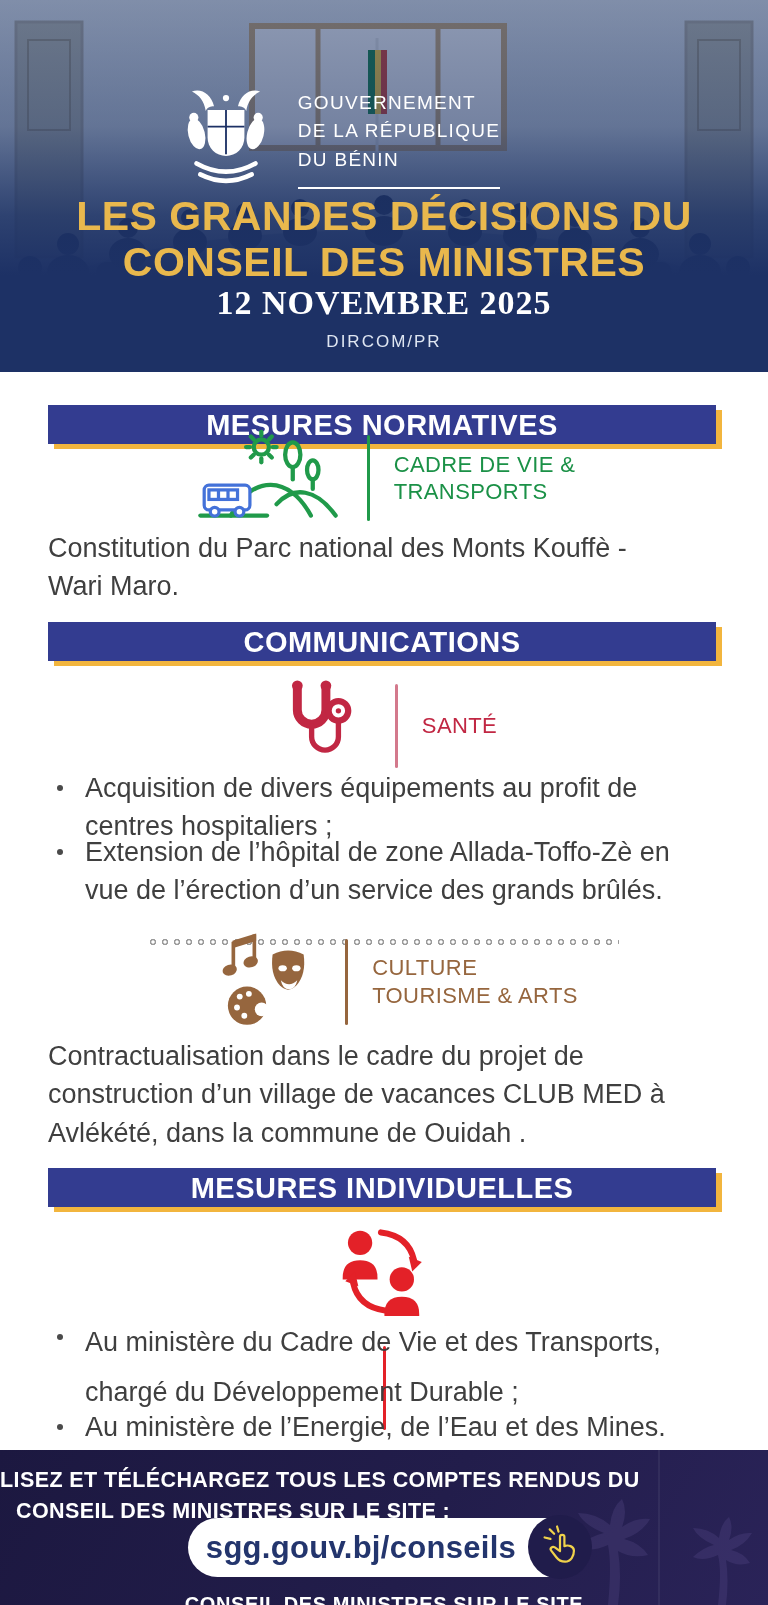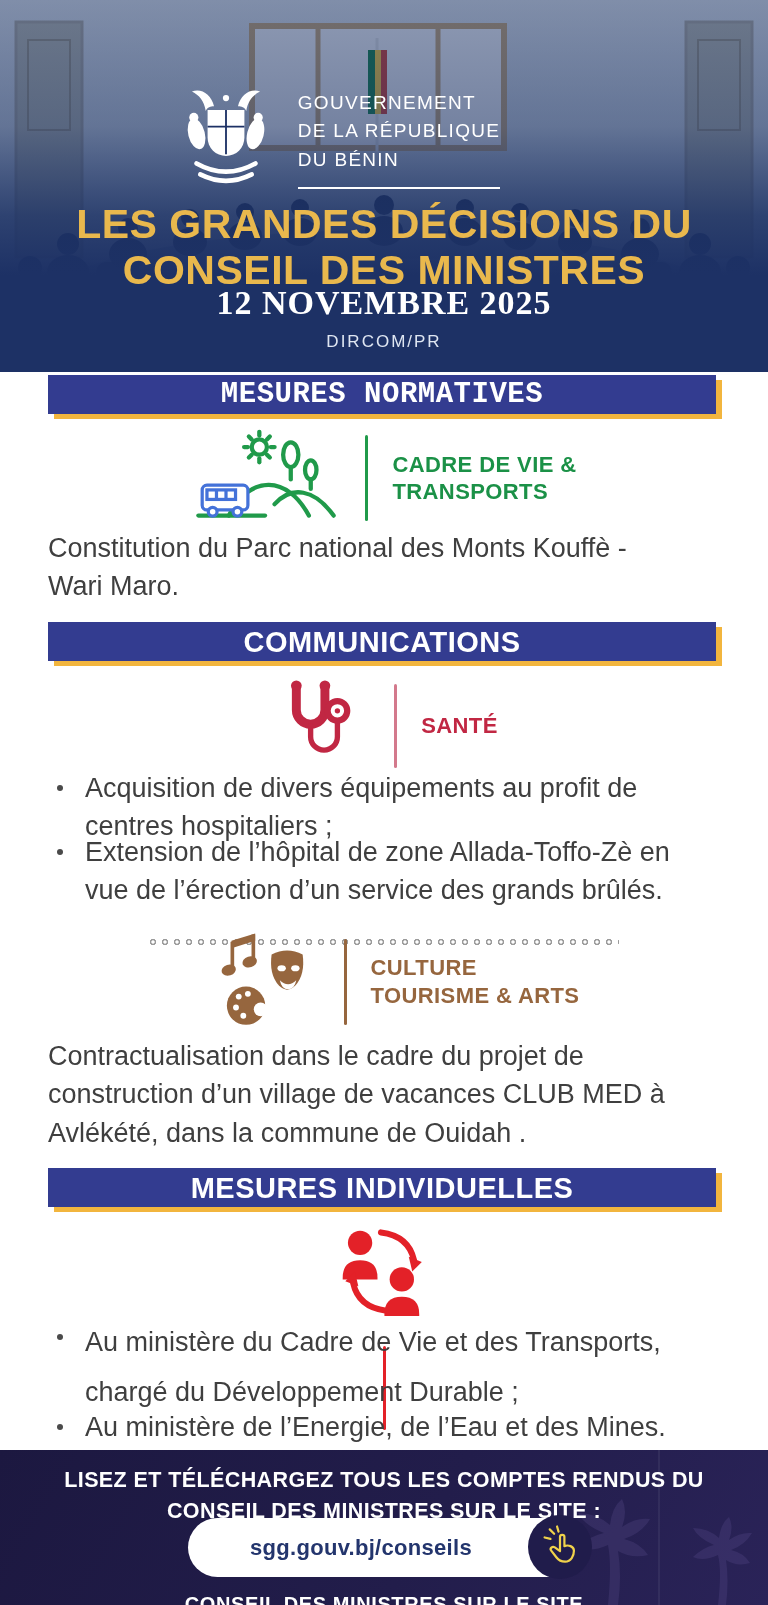--- a/index.html
+++ b/index.html
@@ -8,55 +8,55 @@
 
   
   .hero{position:absolute;top:0;left:0;width:768px;height:372px;overflow:hidden;}
   .photo{position:absolute;inset:0;background:linear-gradient(180deg,#c9d2dd 0%,#b3c0cf 55%,#9fb0c4 100%);}
   .overlay{position:absolute;inset:0;
     background:linear-gradient(180deg,rgba(27,48,98,.42) 0%,rgba(27,48,98,.55) 34%,rgba(28,49,100,.88) 58%,#1d3165 74%,#1d3165 100%);}
   .logo-row{position:absolute;top:86px;left:0;width:680px;display:flex;justify-content:center;align-items:center;gap:26px;z-index:3;}
   .org-col{color:#fff;font-size:19px;letter-spacing:1.3px;line-height:1.5;font-weight:500;}
   .org-rule{height:2px;background:#fff;margin-top:13px;width:100%;}
   .hero-title{position:absolute;top:194px;left:0;width:768px;text-align:center;color:#e9b84d;
-    font-size:41px;font-weight:800;line-height:1.12;letter-spacing:.5px;z-index:3;margin-top:8px;}
+    font-size:41px;font-weight:800;line-height:1.12;letter-spacing:.5px;z-index:3;}
   .hero-date{position:absolute;top:284px;left:0;width:768px;text-align:center;color:#fff;
     font-size:34px;font-weight:800;letter-spacing:1px;z-index:3;font-family:Liberation Serif, serif;}
   .hero-byline{position:absolute;top:332px;left:0;width:768px;text-align:center;color:#dfe6f2;
     font-size:17px;letter-spacing:2px;z-index:3;}
 
   
   .banner{position:absolute;left:48px;width:668px;height:39px;background:#333c90;
     box-shadow:6px 5px 0 #f2b53e;color:#fff;font-weight:bold;font-size:29px;
     letter-spacing:.5px;text-align:center;line-height:40px;}
 
   
   .mblock{position:absolute;left:0;width:768px;display:flex;align-items:center;justify-content:center;gap:24px;}
   .mdivider{width:3px;border-radius:2px;}
-  .mlabel{font-weight:bold;font-size:22px;letter-spacing:.4px;line-height:1.25;}
+  .mlabel{font-weight:normal;font-size:22px;letter-spacing:.4px;line-height:1.25;}
 
   
   .para{position:absolute;left:48px;font-size:27px;line-height:1.42;color:#3f3f3f;}
   .bullet{position:absolute;left:48px;width:648px;padding-left:37px;box-sizing:border-box;
     font-size:27px;line-height:1.42;color:#3f3f3f;}
   .bullet::before{content:"";position:absolute;left:9px;top:16px;width:6px;height:6px;border-radius:50%;background:#4a4a4a;}
   .bullet.wide{line-height:1.85;}
   .dots{position:absolute;left:149px;top:938px;width:470px;height:8px;background-repeat:repeat-x;
     background-image:radial-gradient(circle at 4px 4px,rgba(0,0,0,0) 1.5px,#9a9a9a 1.7px 2.9px,rgba(0,0,0,0) 3.1px);
     background-size:12px 8px;}
 
   
   .footer{position:absolute;top:1450px;left:0;width:768px;height:155px;
     background:linear-gradient(120deg,#1c1840 0%,#221d4b 55%,#2a2358 100%);}
-  .footer-line{position:relative;text-align:center;color:#fff;font-weight:bold;font-size:21.5px;letter-spacing:.4px;z-index:2;}
-  .f1{padding-top:18px;} .f2{padding-top:6px;}
+  .footer-line{position:relative;text-align:left;color:#fff;font-weight:bold;font-size:21.5px;letter-spacing:.4px;z-index:2;}
+  .f1{padding-top:18px;} .f2{padding-top:6px;padding-left:16px;}
   .pill{position:absolute;top:68px;left:50%;transform:translateX(-50%);width:392px;height:59px;
     background:#fff;border-radius:30px;z-index:2;}
   .pill-text{display:block;height:59px;line-height:59px;text-align:center;padding-right:46px;
-    color:#23356d;font-weight:bold;font-size:22px;letter-spacing:.3px;}
+    color:#23356d;font-weight:bold;font-size:31px;letter-spacing:.3px;}
   .hand-circle{position:absolute;right:-12px;top:-3px;width:64px;height:64px;border-radius:50%;
     background:#201c4b;display:flex;align-items:center;justify-content:center;}
   .footer-bottom{position:absolute;top:143px;left:0;width:768px;text-align:center;color:#fff;
     font-weight:bold;font-size:20px;letter-spacing:.6px;z-index:2;}
   .palms{position:absolute;right:0;bottom:0;opacity:.22;z-index:1;}
   .seam{position:absolute;left:658px;top:0;width:2px;height:155px;background:rgba(255,255,255,.06);z-index:1;}
 </style>
 </head>
 <body>
 
@@ -178,21 +178,21 @@
     </div>
 
     <div class="hero-title">
       <div>LES GRANDES DÉCISIONS DU</div>
       <div>CONSEIL DES MINISTRES</div>
     </div>
     <div class="hero-date">12 NOVEMBRE 2025</div>
     <div class="hero-byline">DIRCOM/PR</div>
   </div>
 
-  <div class="banner" style="top:375px;font-family:Liberation Mono, monospace;">MESURES NORMATIVES</div>
+  <div class="banner" style="top:405px;">MESURES NORMATIVES</div>
 
   <div class="mblock" style="top:428px;">
     <svg width="150" height="100" viewBox="0 0 150 105">
       <g stroke="#209a4a" stroke-width="4.5" fill="none" stroke-linecap="round">
         <circle cx="68" cy="20" r="8"></circle>
         <line x1="68" y1="4" x2="68" y2="8"></line>
           <line x1="68" y1="32" x2="68" y2="36"></line>
         <line x1="52" y1="20" x2="56" y2="20"></line>
           <line x1="80" y1="20" x2="84" y2="20"></line>
         <line x1="57" y1="9" x2="60" y2="12"></line>

